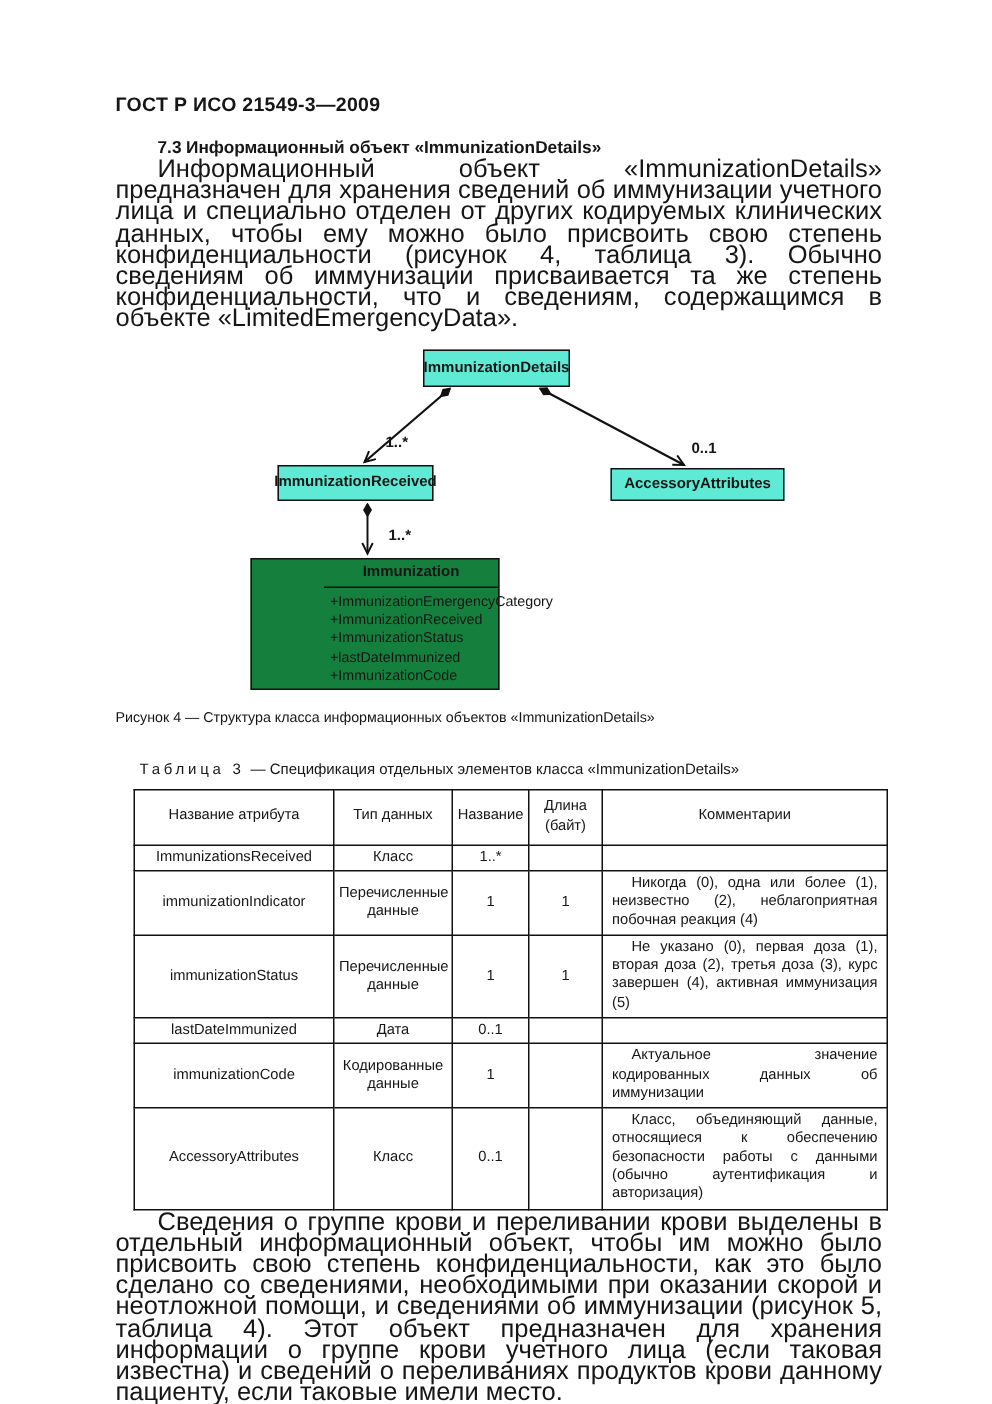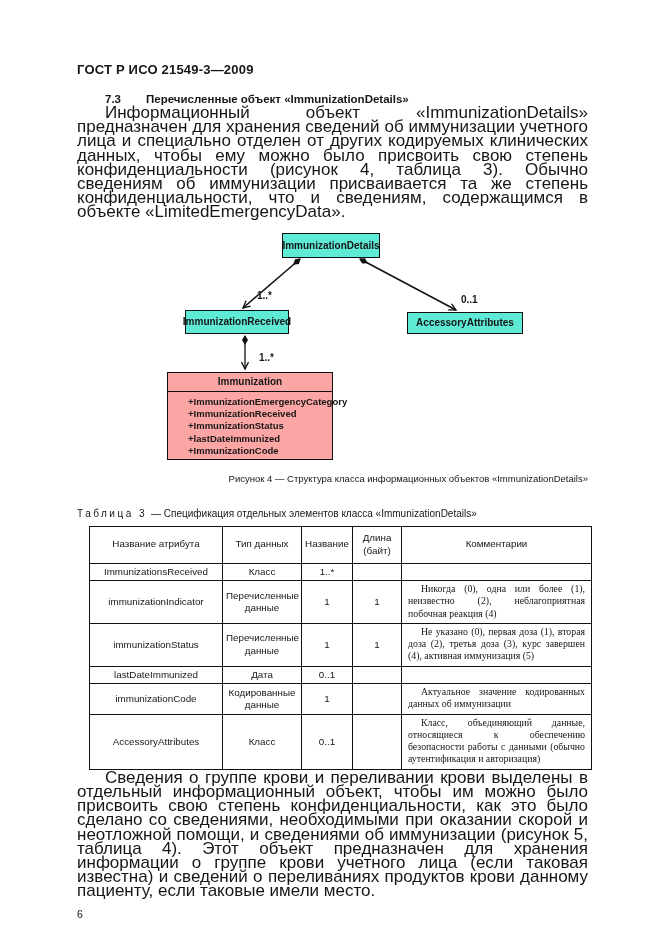--- a/index.html
+++ b/index.html
@@ -4,58 +4,58 @@
 <style>
   html,body{margin:0;padding:0;background:#fff;}
   .page{
     position:relative;width:661px;height:936px;background:#ffffff;
     font-family:"Liberation Sans","DejaVu Sans",sans-serif;color:#161616;
     overflow:hidden;
   }
   .content{position:absolute;left:77px;top:62px;width:511px;}
   .running-head{font-size:13px;font-weight:bold;letter-spacing:.2px;}
   .sec-heading{margin:16px 0 0;font-size:11.5px;font-weight:bold;text-indent:28px;}
-  .sec-heading .sec-num{margin-right:25px;}
+  .sec-heading .sec-num{margin-right:3px;}
   .body-par{margin:1px 0 0;font-size:17px;line-height:14.2px;text-align:justify;text-indent:28px;}
 
   
   .diagram{position:relative;height:238px;margin-top:8px;}
   .diagram svg{position:absolute;left:0;top:0;z-index:0;}
   .uml-box{
     position:absolute;z-index:1;background:#5eead4;border:1.5px solid #111;
     font-size:10px;font-weight:bold;display:flex;align-items:center;justify-content:center;
     box-sizing:border-box;white-space:nowrap;
   }
-  .uml-class{position:absolute;z-index:1;background:#fca5a5;border:1.5px solid #111;box-sizing:border-box;}
+  .uml-class{position:absolute;z-index:1;background:#15803d;border:1.5px solid #111;box-sizing:border-box;padding-left:48px;}
   .uml-class .uml-title{height:18px;border-bottom:1.2px solid #111;display:flex;align-items:center;justify-content:center;font-size:10px;font-weight:bold;}
-  .uml-attrs{padding:4px 4px 0 4px;font-size:9.5px;font-weight:bold;line-height:12.3px;white-space:nowrap;margin-left:16px;}
+  .uml-attrs{padding:4px 4px 0 4px;font-size:9.5px;font-weight:normal;line-height:12.3px;white-space:nowrap;}
   .mult{position:absolute;z-index:2;font-size:10px;font-weight:bold;}
 
-  .fig-caption{margin-top:7px;text-align:right;font-size:9.5px;}
+  .fig-caption{margin-top:7px;text-align:left;font-size:9.5px;}
 
-  .table-caption{margin-top:24px;font-size:10px;}
+  .table-caption{margin-top:24px;font-size:10px;margin-left:16px;}
   .table-caption .tc-label{letter-spacing:2.5px;margin-right:4px;}
 
   table.spec{border-collapse:collapse;table-layout:fixed;width:502px;margin-top:7px;border:1.5px solid #111;margin-left:12px;}
   table.spec th,table.spec td{border:1px solid #111;font-size:9.8px;line-height:12.3px;vertical-align:middle;padding:2px 3px;}
   table.spec th{font-weight:normal;height:32px;text-align:center;}
   table.spec td.c{text-align:center;}
-  table.spec td.cm{text-align:justify;text-indent:13px;padding:2px 6px 3px 6px;vertical-align:top;font-family:Liberation Serif, serif;}
+  table.spec td.cm{text-align:justify;text-indent:13px;padding:2px 6px 3px 6px;vertical-align:top;}
 
   .page-num{margin-top:9px;font-size:10.5px;}
 </style>
 </head>
 <body>
 
 <div class="page">
   <div class="content">
 
     <div class="running-head">ГОСТ Р ИСО 21549-3—2009</div>
 
-    <p class="sec-heading"><span class="sec-num">7.3</span><span>Перечисленные объект «ImmunizationDetails»</span></p>
+    <p class="sec-heading"><span class="sec-num">7.3</span><span>Информационный объект «ImmunizationDetails»</span></p>
     <p class="body-par">Информационный объект «ImmunizationDetails» предназначен для хранения сведений об иммунизации учетного лица и специально отделен от других кодируемых клинических данных, чтобы ему можно было присвоить свою степень конфиденциальности (рисунок 4, таблица 3). Обычно сведениям об иммунизации присваивается та же степень конфиденциальности, что и сведениям, содержащимся в объекте «LimitedEmergencyData».</p>
 
     <div class="diagram">
       <svg width="511" height="238">
         <defs>
           <marker id="diam" markerWidth="11" markerHeight="8" refX="1" refY="3.5" orient="auto" markerUnits="userSpaceOnUse">
             <path d="M0,3.5 L5,0.5 L10,3.5 L5,6.5 Z" fill="#111"></path>
           </marker>
           <marker id="arrw" markerWidth="10" markerHeight="9" refX="8" refY="4" orient="auto" markerUnits="userSpaceOnUse">
             <polyline points="1,0.5 8,4 1,7.5" fill="none" stroke="#111" stroke-width="1.3"></polyline>

